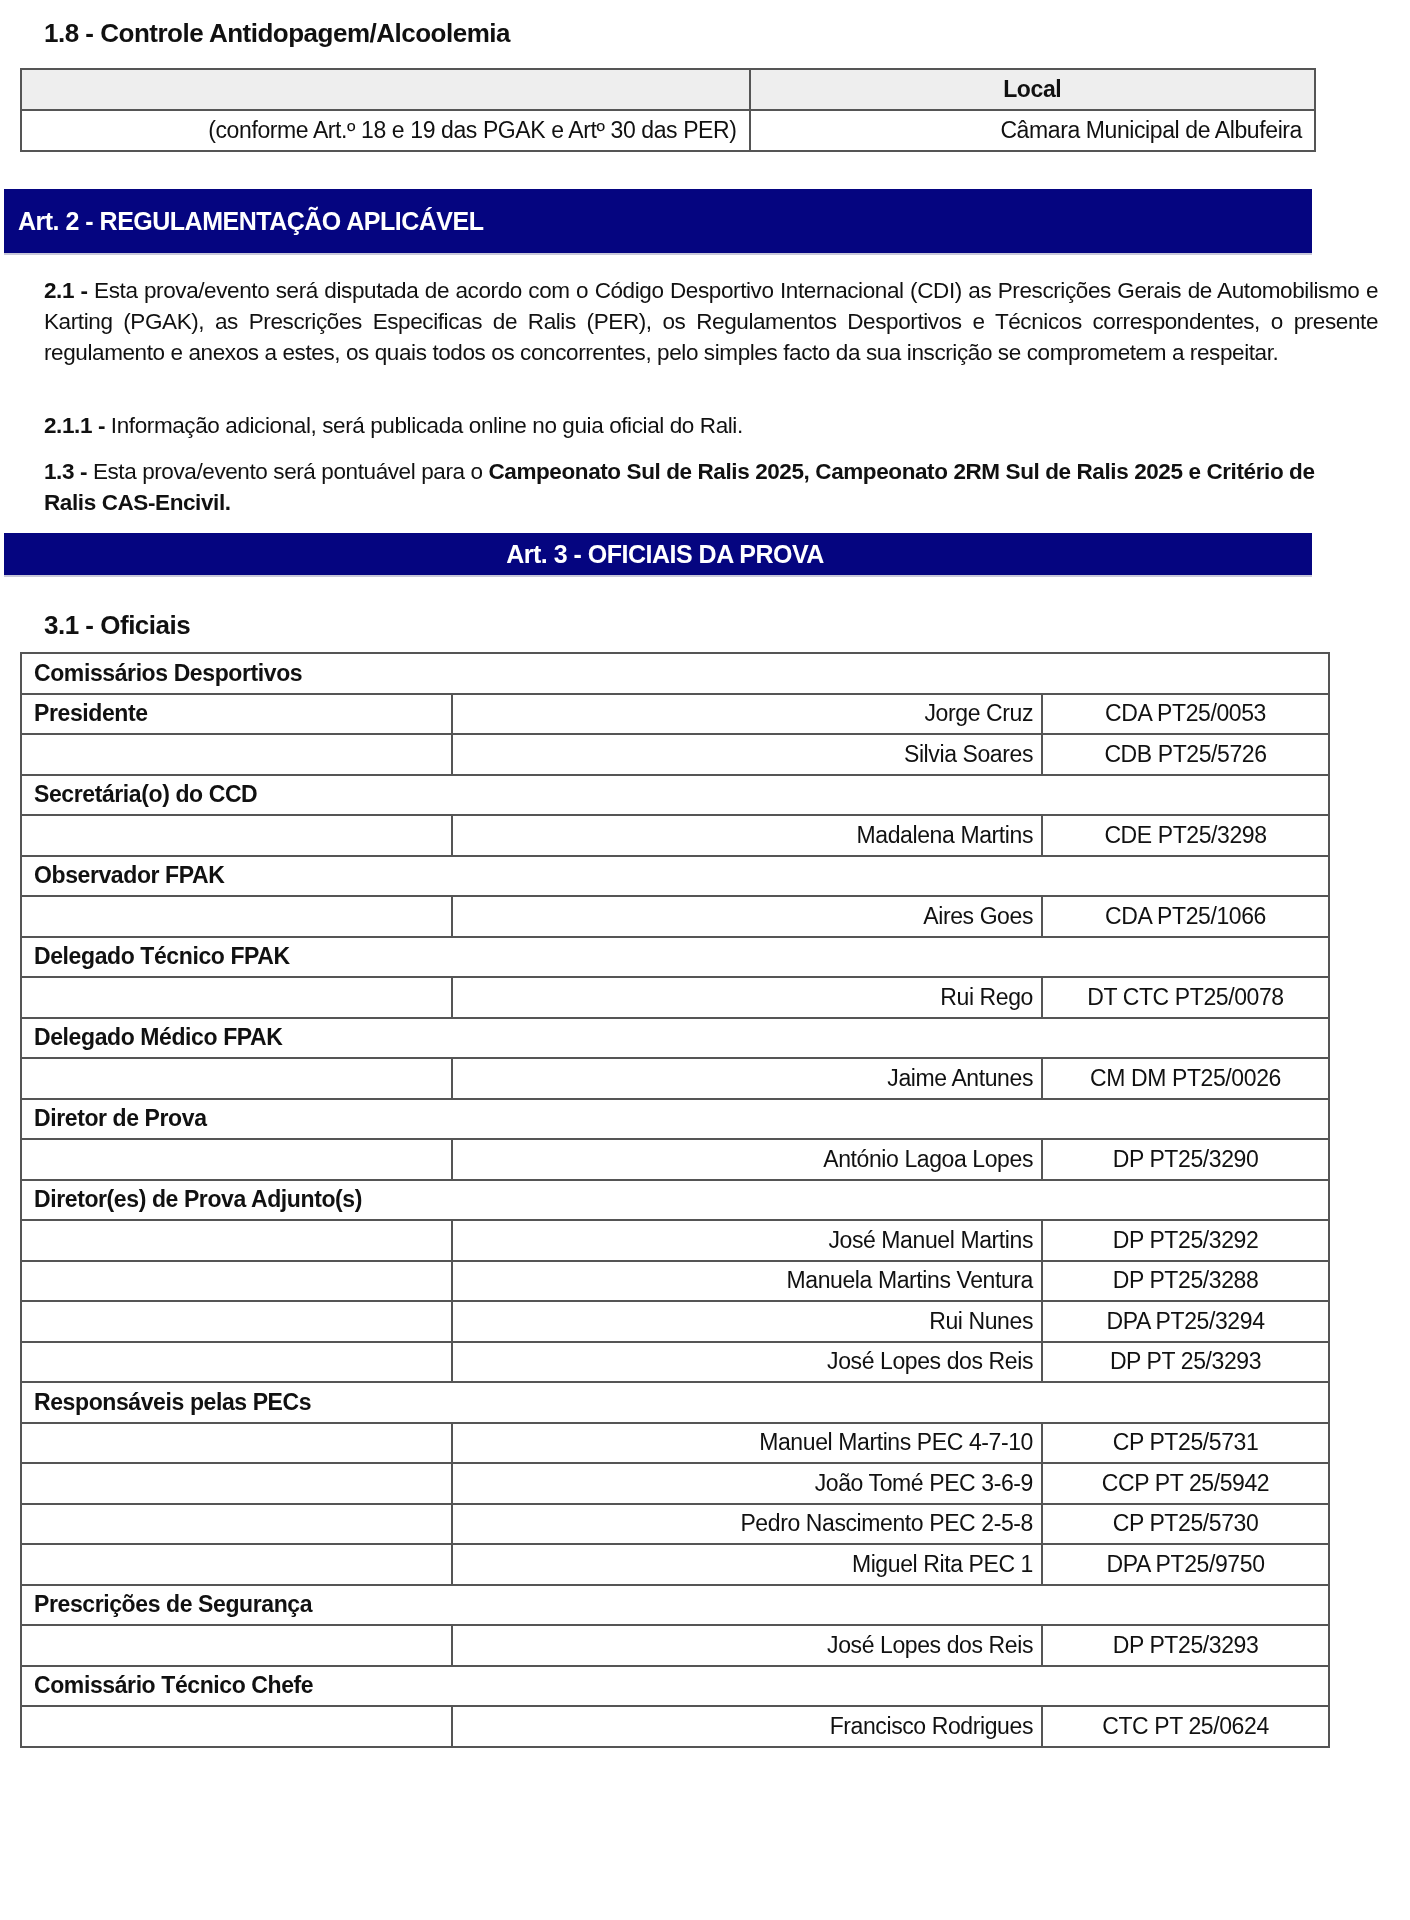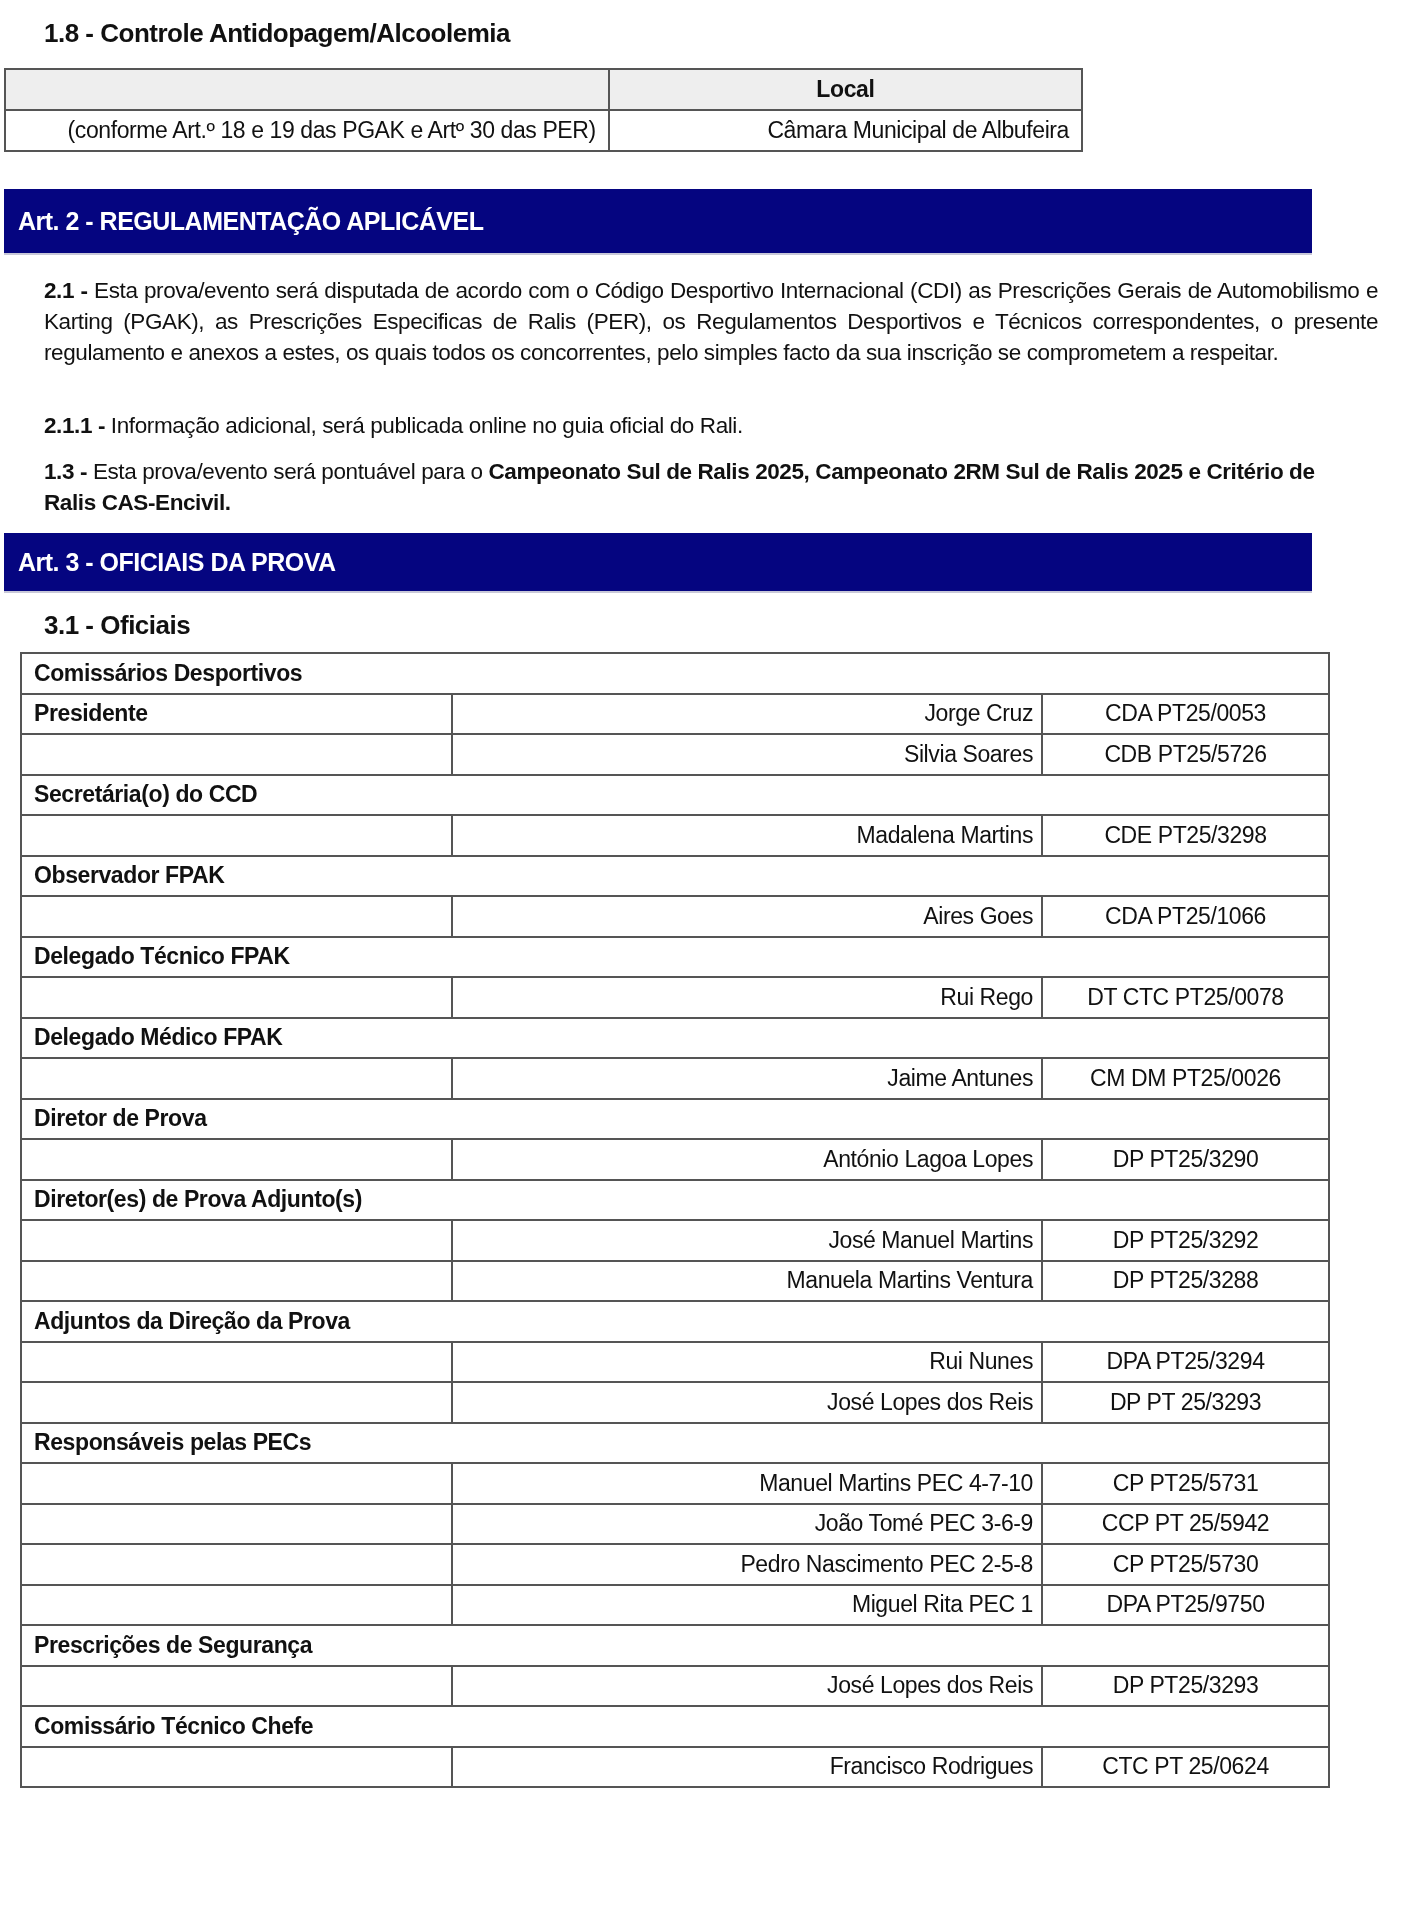--- a/index.html
+++ b/index.html
@@ -1,28 +1,28 @@
 <!DOCTYPE html>
 <html><head>
 <meta charset="utf-8">
 <style>
   html,body{margin:0;padding:0;background:#fff;}
   body{width:1410px;height:1920px;position:relative;overflow:hidden;
        font-family:"Liberation Sans",sans-serif;color:#111;}
   .h-sub{position:absolute;left:44px;font-weight:bold;font-size:26px;letter-spacing:-0.5px;}
   table{border-collapse:collapse;position:absolute;}
   td{border:2px solid #555;font-size:23px;padding:0 12px;letter-spacing:-0.4px;}
-  #t-doping{left:4px;top:68px;width:1079px;}
+  #t-doping{left:20px;top:68px;width:1296px;}
   #t-doping tr.hdr td{background:#eeeeee;height:39px;font-weight:bold;text-align:center;}
   #t-doping tr.val td{height:39px;text-align:right;}
   .bar{position:absolute;left:4px;width:1308px;background:#050580;color:#fff;
        font-weight:bold;font-size:25px;letter-spacing:-0.5px;box-sizing:border-box;padding-left:14px;
        display:flex;align-items:center;border-bottom:2px solid #c8c8d8;}
   #bar2{top:189px;height:66px;}
-  #bar3{top:533px;height:60px;}
+  #bar3{top:533px;height:44px;justify-content:center;}
   .para{position:absolute;left:44px;width:1334px;font-size:22.5px;line-height:31px;letter-spacing:-0.4px;text-align:justify;}
   .para b{font-weight:bold;}
   #p21{top:275px;}
   #p211{top:410px;}
   #p22{top:456px;}
   #t-off{left:20px;top:652px;width:1308px;table-layout:fixed;}
   #t-off td{height:38.5px;}
   #t-off td.role{font-weight:bold;}
   #t-off td.name{text-align:right;padding-right:8px;}
   #t-off td.lic{text-align:center;}
@@ -141,23 +141,20 @@
         <td class="role"></td>
         <td class="name">José Manuel Martins</td>
         <td class="lic">DP PT25/3292</td>
       </tr>
       <tr>
         <td class="role"></td>
         <td class="name">Manuela Martins Ventura</td>
         <td class="lic">DP PT25/3288</td>
       </tr>
       <tr>
-        <td colspan="3" class="role">Adjuntos da Direção da Prova</td>
-      </tr>
-      <tr>
         <td class="role"></td>
         <td class="name">Rui Nunes</td>
         <td class="lic">DPA PT25/3294</td>
       </tr>
       <tr>
         <td class="role"></td>
         <td class="name">José Lopes dos Reis</td>
         <td class="lic">DP  PT 25/3293</td>
       </tr>
       <tr>

